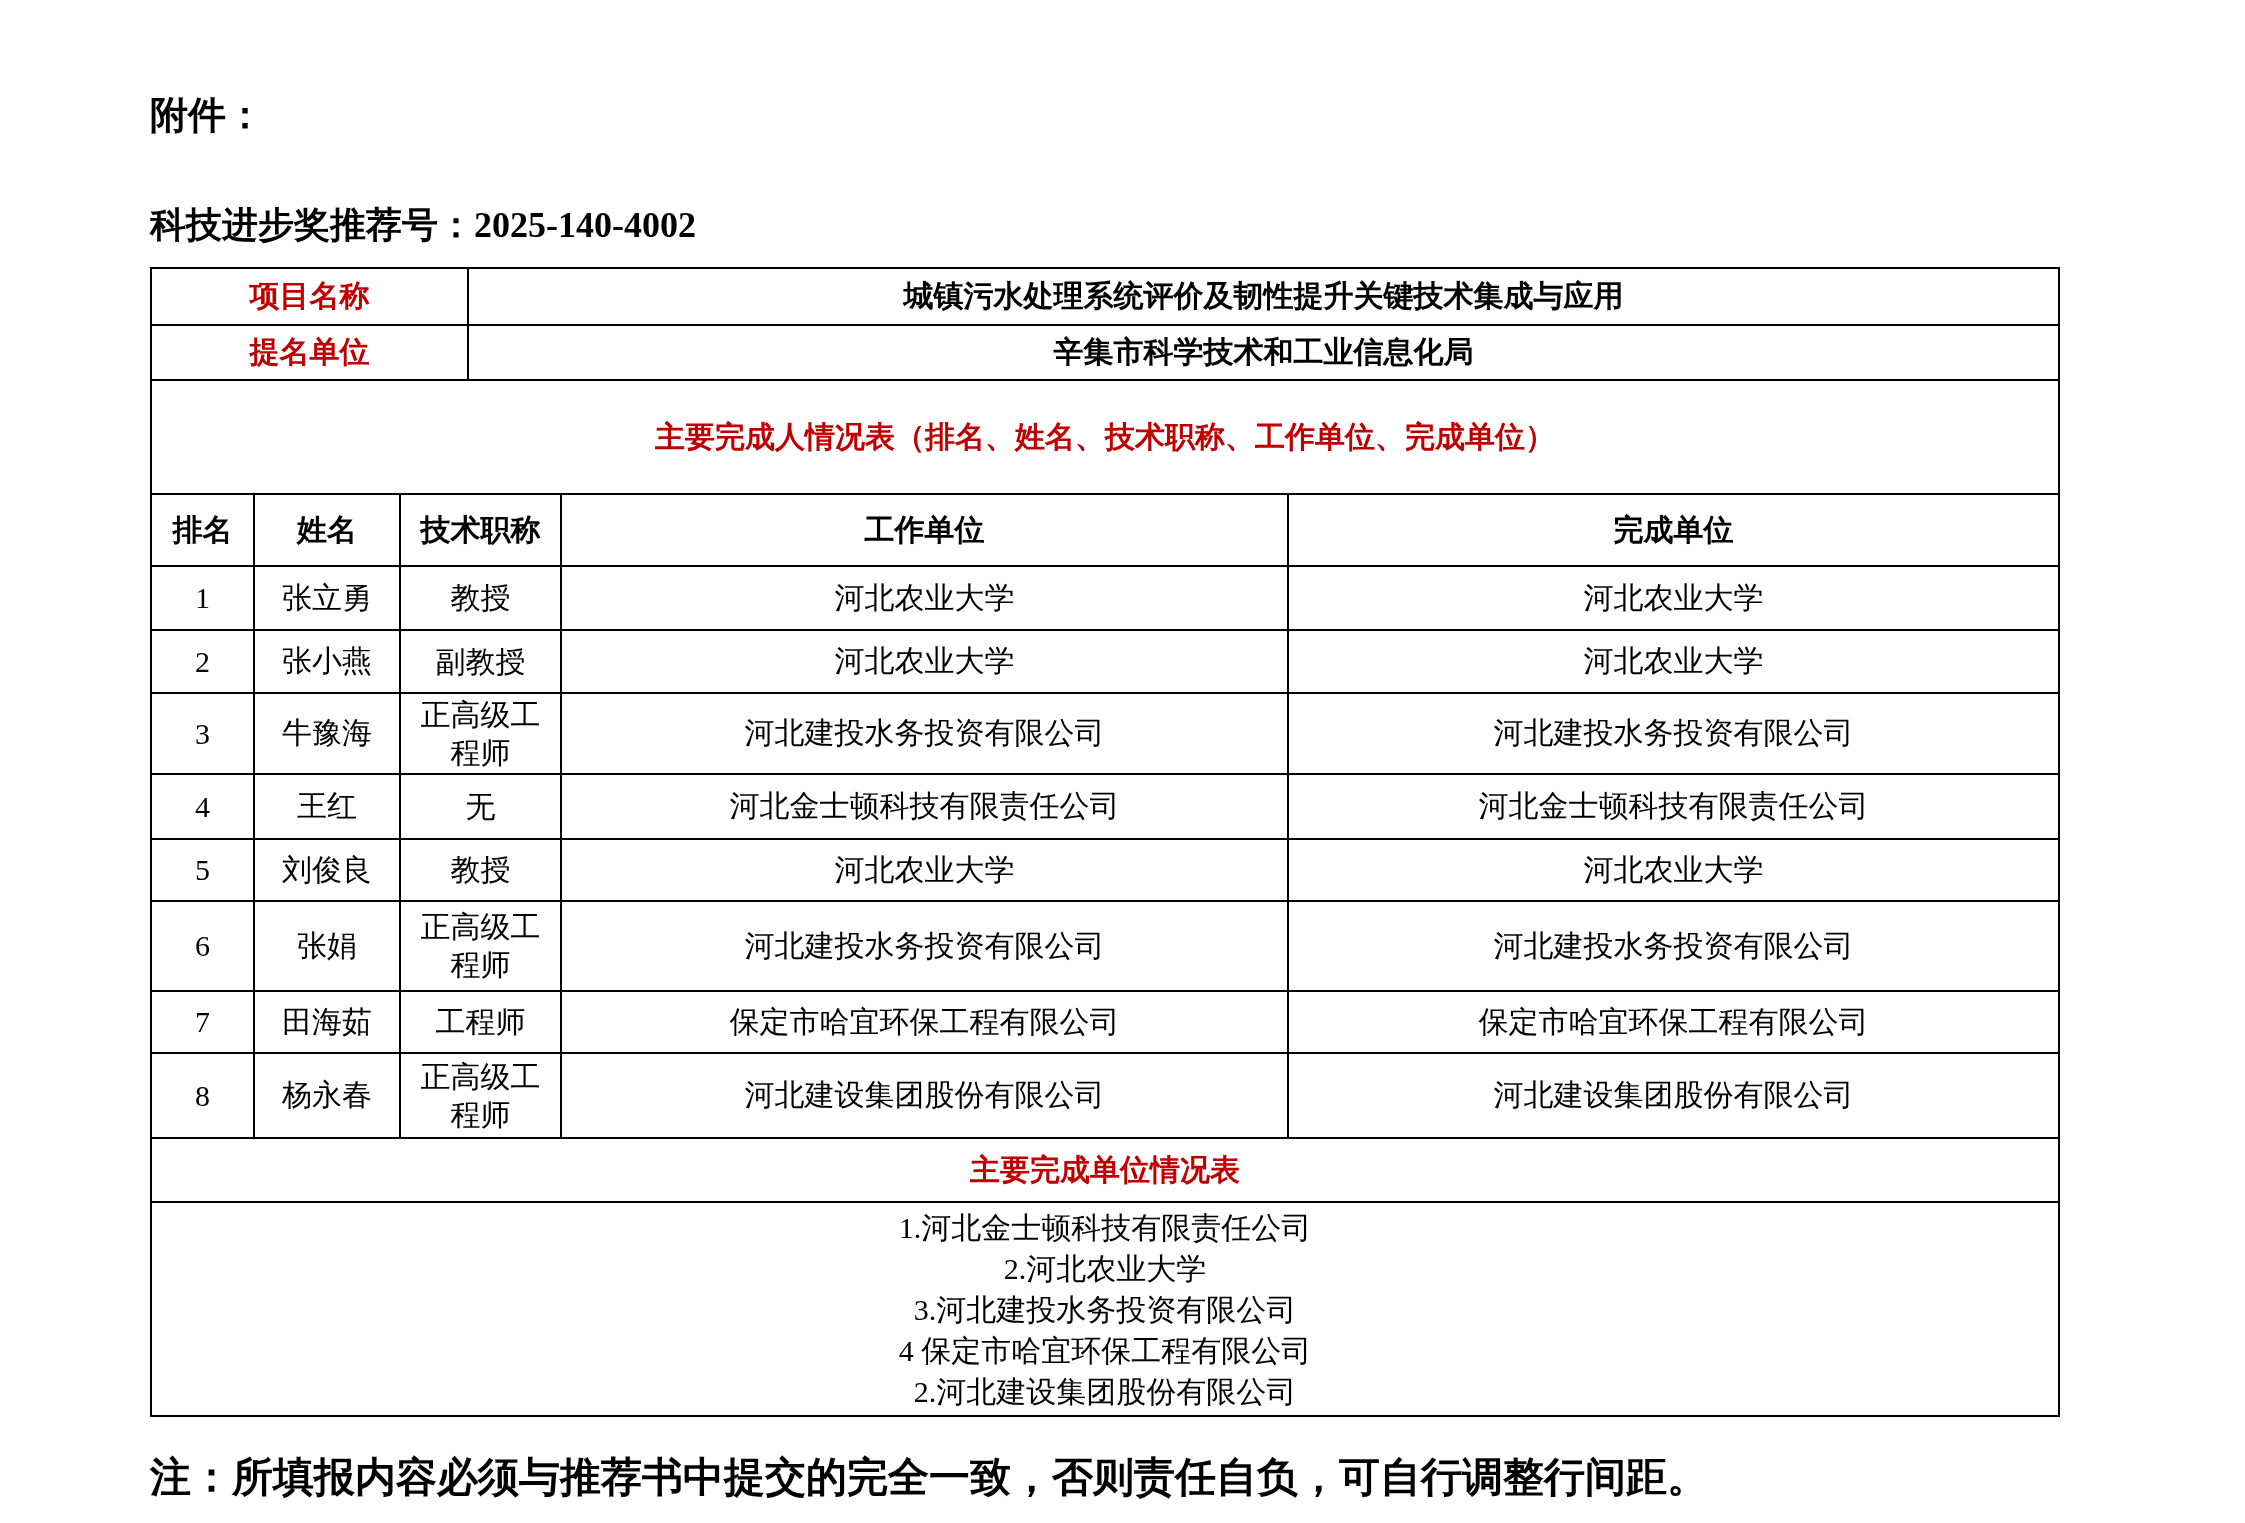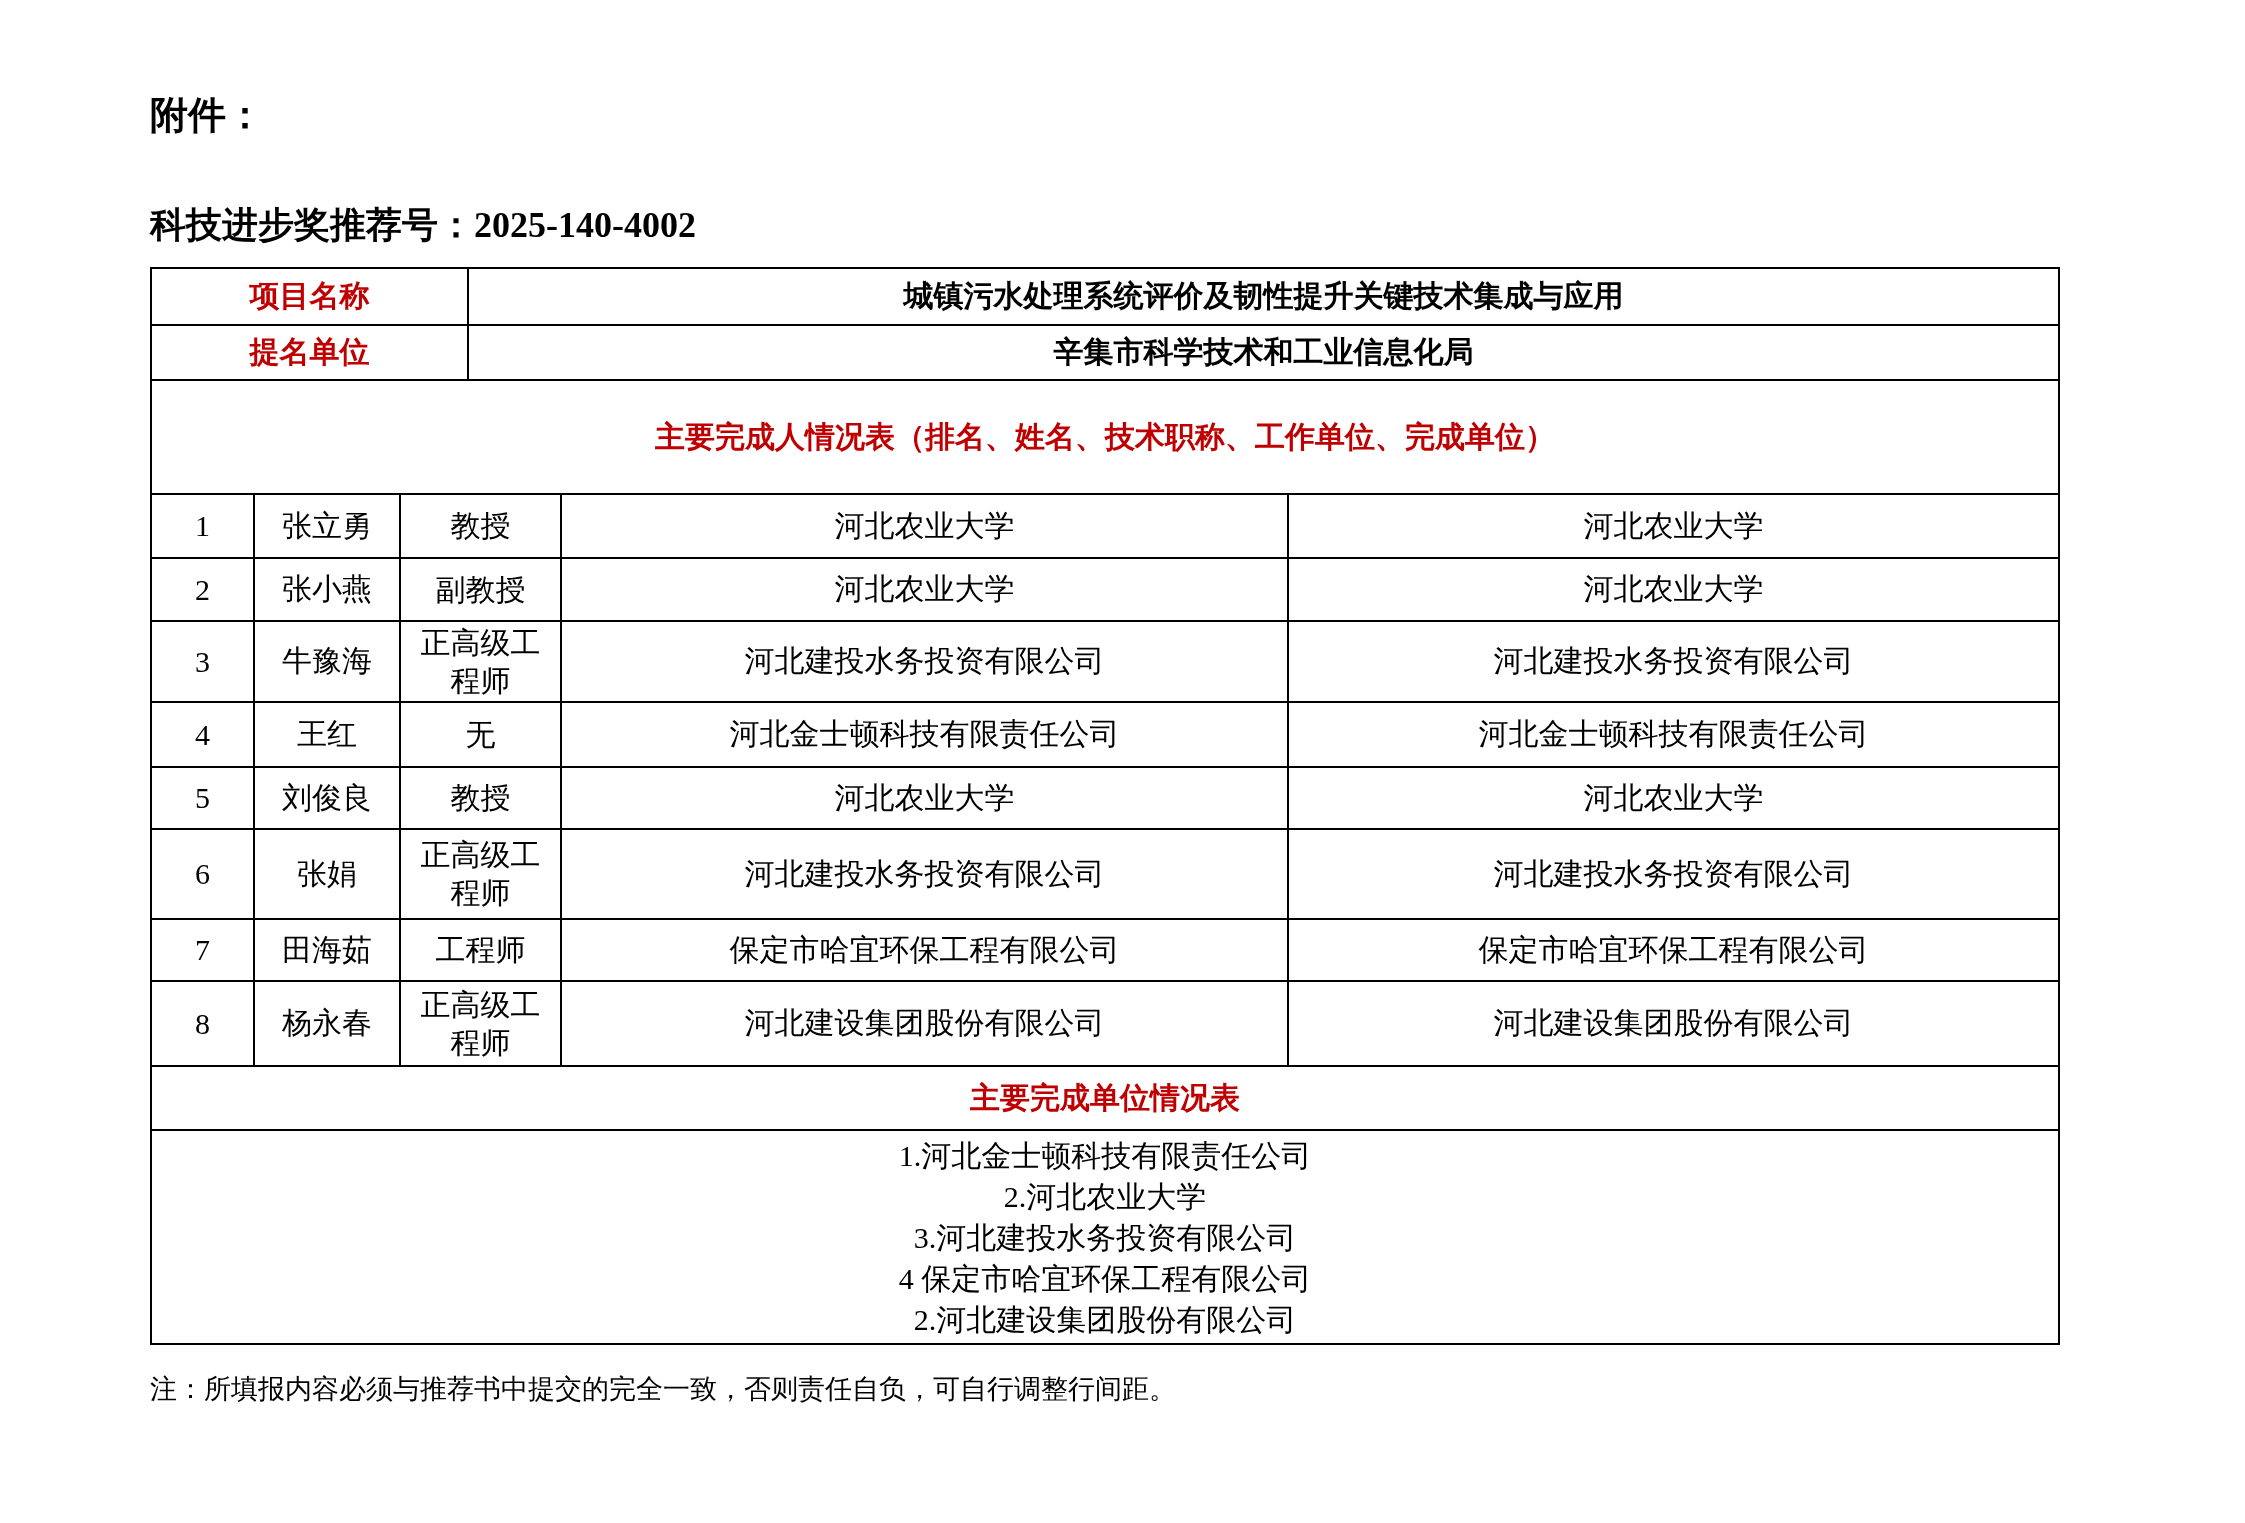--- a/index.html
+++ b/index.html
@@ -79,23 +79,23 @@
     height: 212px;
     text-align: left;
     vertical-align: top;
     font-size: 28px;
     line-height: 41px;
     padding: 5px 0 0 6px;
   }
   .unit-line { display: block; }
 
   .note-line {
-    margin-top: 28px;
-    font-size: 27px;
-    font-weight: normal;
+    margin-top: 36px;
+    font-size: 41px;
+    font-weight: bold;
     line-height: 1.2;
     width: 1950px;
   }
 </style>
 </head>
 <body>
 
 <div class="doc">
 
   <div class="attachment-heading">附件：</div>
@@ -126,20 +126,27 @@
 
   <table class="seg" id="tableB">
     <colgroup>
       <col style="width:103px">
         <col style="width:146px">
         <col style="width:161px">
       <col style="width:727px">
         <col style="width:771px">
     </colgroup>
     <tbody>
+        <tr class="rowHead">
+      <td>排名</td>
+      <td>姓名</td>
+      <td>技术职称</td>
+      <td>工作单位</td>
+      <td>完成单位</td>
+    </tr>
     <tr class="r1">
       <td>1</td>
       <td>张立勇</td>
       <td class="col-title">教授</td>
       <td>河北农业大学</td>
       <td>河北农业大学</td>
     </tr>
     <tr class="r2">
       <td>2</td>
       <td>张小燕</td>

